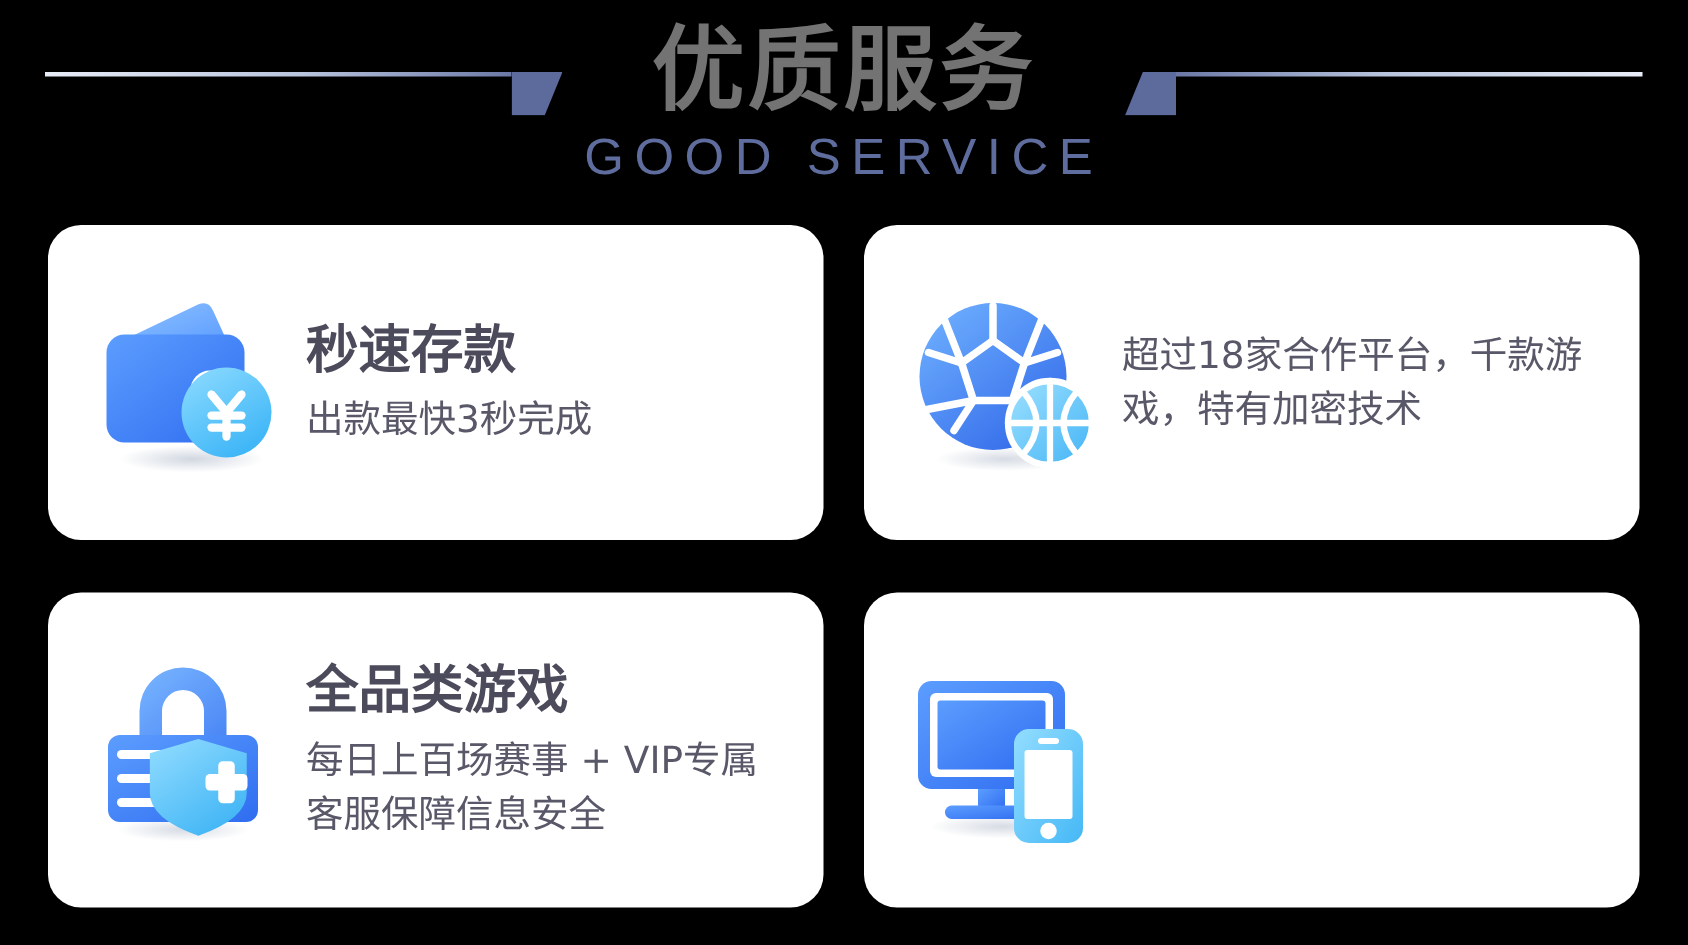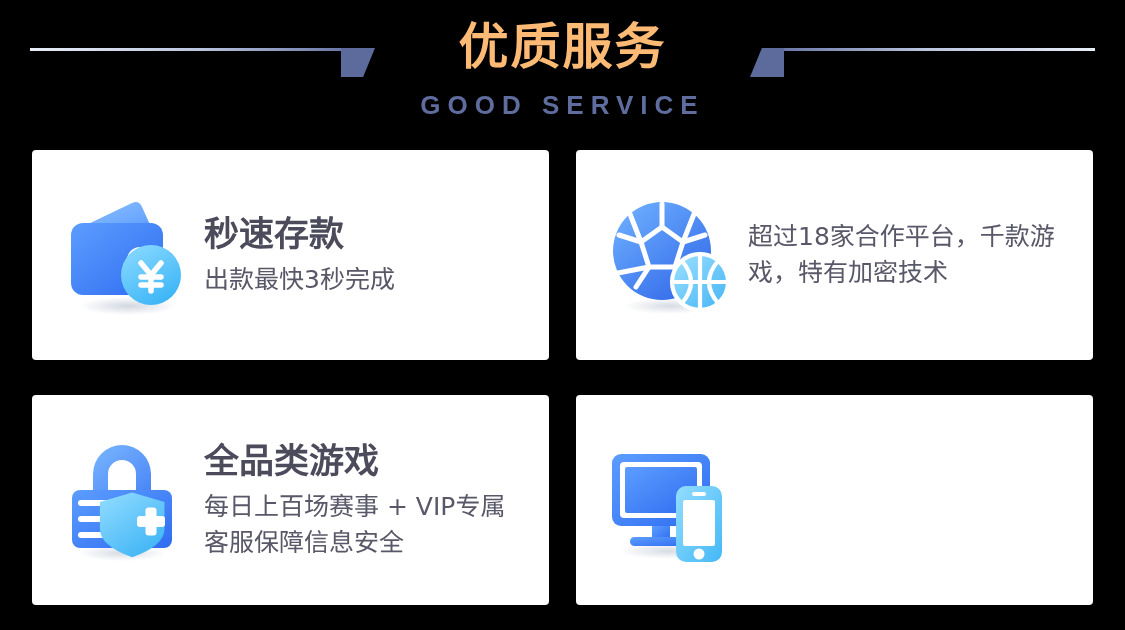--- a/index.html
+++ b/index.html
@@ -85,33 +85,33 @@
     position: absolute;
     left: 0;
     right: 0;
     top: 0;
     text-align: center;
   }
   .header-title-cn {
     display: block;
     margin: 0;
     padding-top: 8px;
-    font-size: 50px;
+    font-size: 62px;
     line-height: 78px;
     font-weight: bold;
-    color: #fdba74;
+    color: #737373;
     letter-spacing: 2px;
     font-family: "DejaVu Sans", "Liberation Sans", sans-serif;
   }
   .header-title-en {
     display: block;
     margin: 0;
-    font-size: 26px;
+    font-size: 34px;
     line-height: 38px;
-    font-weight: bold;
+    font-weight: normal;
     color: #5f6d9e;
     letter-spacing: 7px;
     font-family: "Liberation Sans", sans-serif;
   }
 
   
   .cards {
     position: absolute;
     left: 32px;
     top: 150px;
@@ -119,21 +119,21 @@
     display: grid;
     grid-template-columns: 517px 517px;
     grid-template-rows: 210px 210px;
     column-gap: 27px;
     row-gap: 35px;
   }
 
   .card {
     position: relative;
     background: #ffffff;
-    border-radius: 4px;
+    border-radius: 22px;
     display: flex;
     align-items: center;
     padding: 0 22px 0 28px;
     box-sizing: border-box;
     overflow: hidden;
   }
 
   .card-icon {
     flex: 0 0 auto;
     width: 132px;

